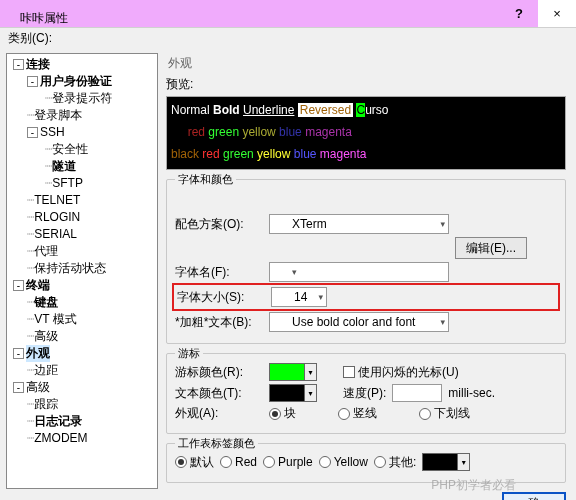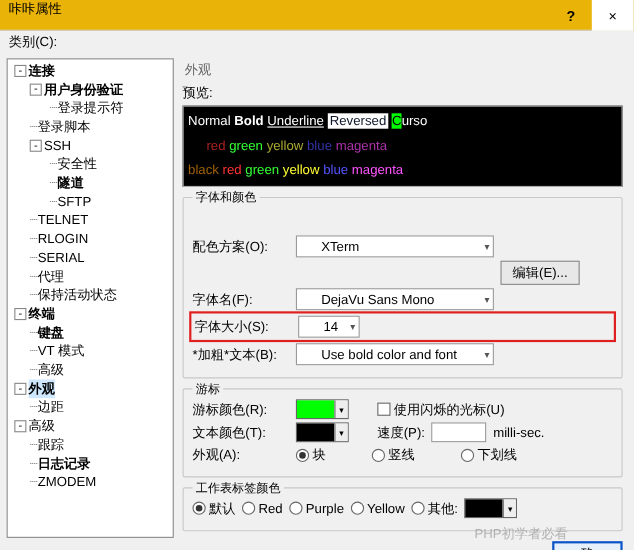--- a/index.html
+++ b/index.html
@@ -1,38 +1,38 @@
 <!DOCTYPE html>
 <html><head>
 <meta charset="utf-8">
 <style>
 *{box-sizing:border-box;font-family:"Microsoft YaHei","SimSun",sans-serif;font-size:12px;}
 body{margin:0;background:#f0f0f0;width:576px;height:500px;overflow:hidden;}
-.titlebar{background:#eab308;height:28px;display:flex;align-items:flex-start;justify-content:space-between;border-bottom:1px solid #d0d0d0;}
+.titlebar{background:#f0abfc;height:28px;display:flex;align-items:flex-end;justify-content:space-between;border-bottom:1px solid #d0d0d0;padding-left:12px;}
 .titlebar .title{padding-left:8px;font-size:12px;}
 .titlebar .btns{display:flex;}
 .titlebar .btn{width:38px;height:28px;display:flex;align-items:center;justify-content:center;font-size:13px;}
 .titlebar .btn.help{font-weight:bold;}
 .titlebar .btn.close{background:#fff;}
 .body{display:flex;height:440px;padding:4px 6px 0 6px;}
 .lbl-cat{padding:2px 8px 2px 8px;}
 .leftcol{width:152px;display:flex;flex-direction:column;}
 .tree{border:1px solid #888;background:#fff;flex:1;overflow:auto;padding:2px 0;}
 .tn{white-space:nowrap;line-height:17px;padding-left:6px;cursor:default;}
 .tb{display:inline-block;width:11px;height:11px;border:1px solid #888;text-align:center;line-height:9px;font-size:10px;margin-right:2px;vertical-align:middle;background:#fff;}
 .dots{color:#888;}
 .ti{display:inline-block;}
 .bold{font-weight:bold;}
 .sel{background:#cde8ff;}
 .ind1{padding-left:20px;} .ind2{padding-left:38px;}
 .rightcol{flex:1;padding:2px 4px 0 8px;display:flex;flex-direction:column;gap:3px;}
 .section-title{color:#666;padding:0 0 1px 2px;}
 .preview{border:1px solid #aaa;background:#000;color:#fff;padding:2px 4px;font-family:"DejaVu Sans Mono",monospace;font-size:16px;line-height:22px;height:74px;overflow:hidden;}
 .preview .row{white-space:nowrap;}
-.pv-b{font-weight:bold;} .pv-u{text-decoration:underline;} .pv-rev{background:#fff;color:#0f172a;padding:0 2px;}
+.pv-b{font-weight:bold;} .pv-u{text-decoration:underline;} .pv-rev{background:#fff;color:#a16207;padding:0 2px;}
 .cur{background:#0f0;color:#000;}
 .red{color:#f33;} .green{color:#3f3;} .yellow{color:#ff3;} .blue{color:#55f;} .magenta{color:#f5f;}
 .dred{color:#a22;} .dyel{color:#aa3;} .dblu{color:#33a;} .dmag{color:#a3a;} .blk{color:#a16207;margin-top:17px;}
 .group{border:1px solid #c8c8c8;border-radius:2px;padding:6px 8px 8px 8px;position:relative;margin-top:6px;}
 .group>.gt{position:absolute;top:-8px;left:8px;background:#f0f0f0;padding:0 3px;font-size:11px;}
 .frow{display:flex;align-items:center;margin:3px 0;gap:6px;}
 .flab{width:88px;}
 .sel-input{border:1px solid #999;background:#fff;height:20px;display:flex;align-items:center;justify-content:space-between;padding:0 3px 0 22px;}
 .caret{font-size:9px;color:#555;}
 .w180{width:180px;} .w64{width:56px;}
@@ -108,21 +108,20 @@
         <span class="flab">配色方案(O):</span>
         <div class="sel-input w180">
             <span>XTerm</span>
             <span class="caret">▾</span>
           </div>
         <div class="btn2">编辑(E)...</div>
       </div>
       <div class="frow">
         <span class="flab">字体名(F):</span>
         <div class="sel-input w180">
-            <span>DejaVu Sans Mono</span>
             <span class="caret">▾</span>
           </div>
       </div>
       <div class="frow hlred">
         <span class="flab">字体大小(S):</span>
         <div class="sel-input w64">
             <span>14</span>
             <span class="caret">▾</span>
           </div>
       </div>

